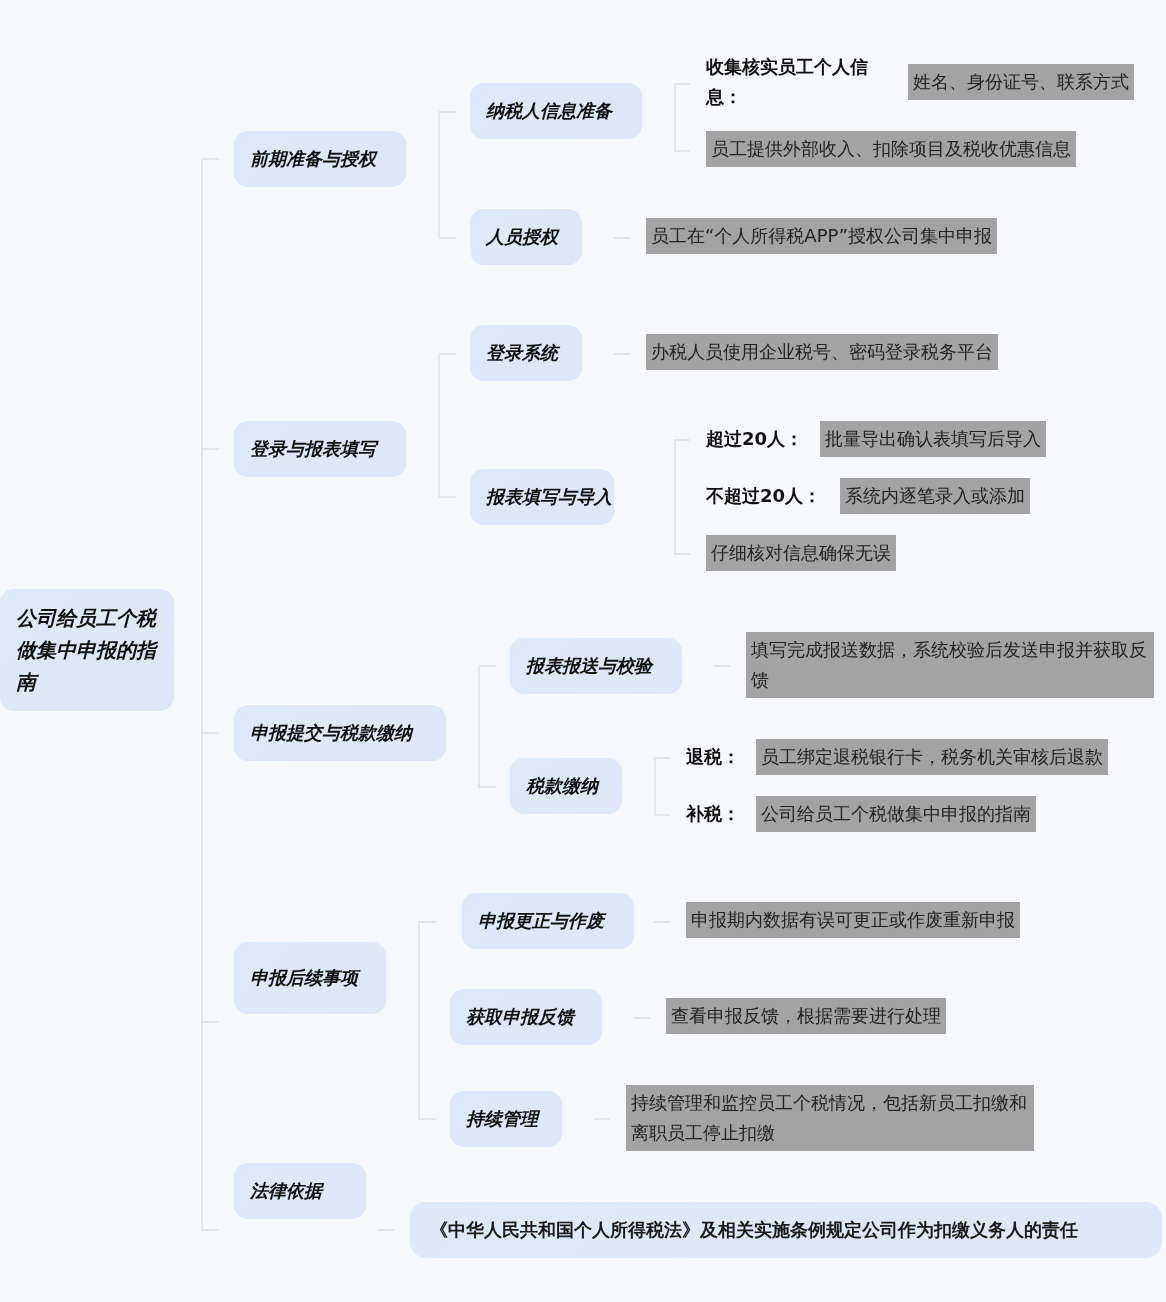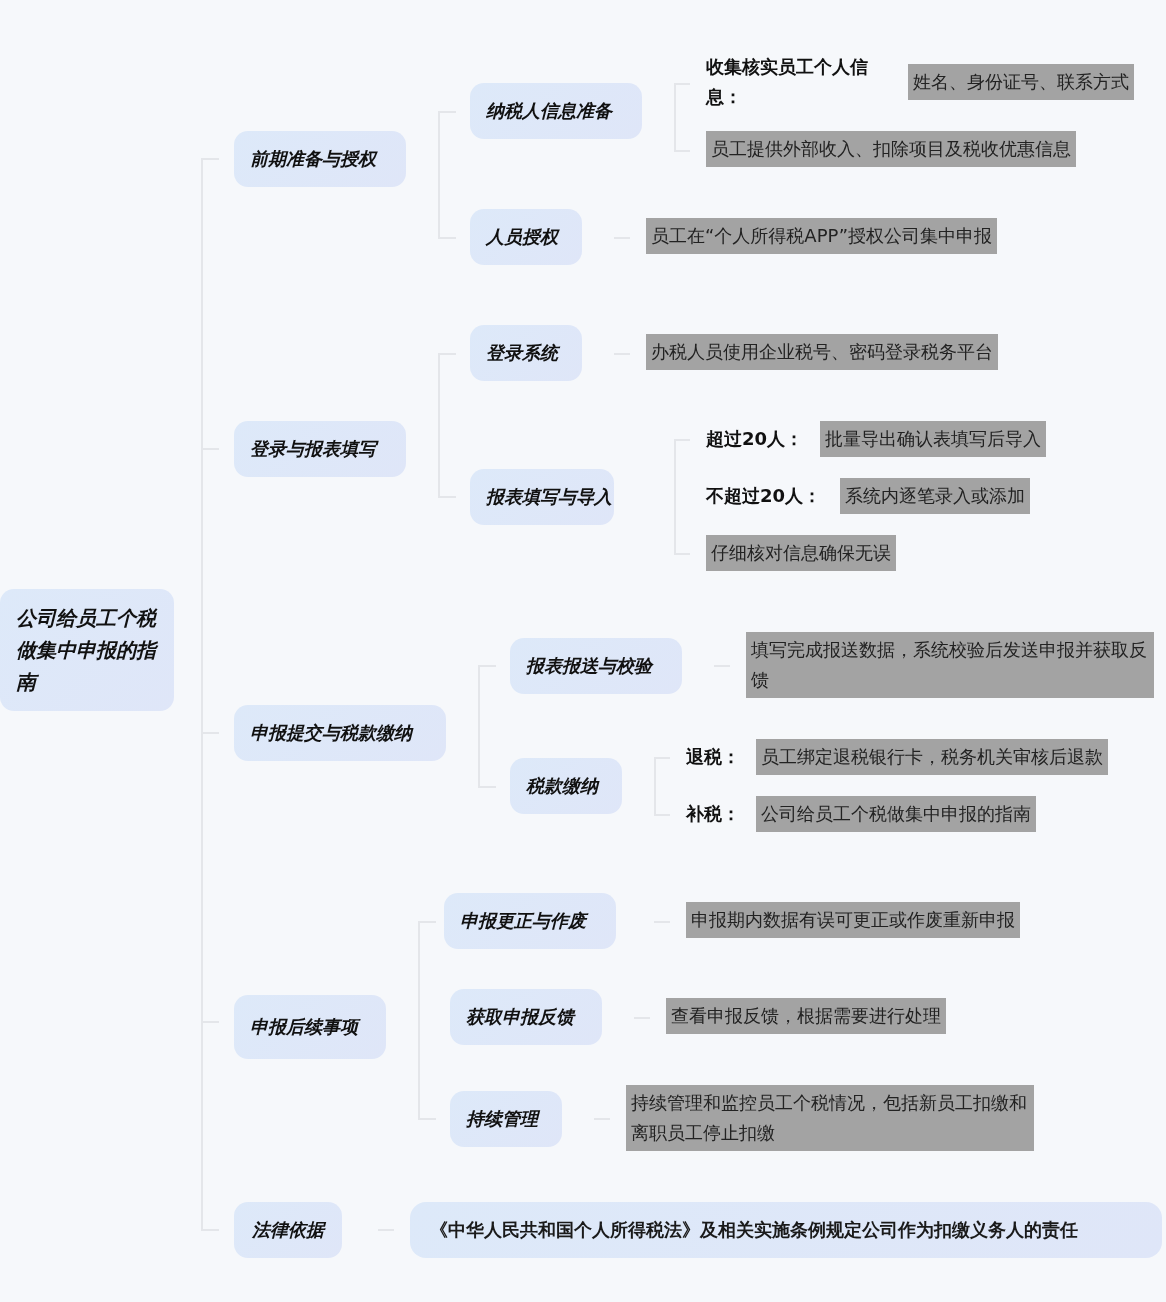--- a/index.html
+++ b/index.html
@@ -147,44 +147,44 @@
 </div>
 <div class="vline" style="left:654px; top:757px; height:58px;"></div>
 <div class="hline" style="left:654px; top:757px; width:16px;"></div>
 <div class="hline" style="left:654px; top:814px; width:16px;"></div>
 
 <div class="label" style="left:686px; top:742px;">退税：</div>
 <div class="leaf" style="left:756px; top:739px;">员工绑定退税银行卡，税务机关审核后退款</div>
 <div class="label" style="left:686px; top:799px;">补税：</div>
 <div class="leaf" style="left:756px; top:796px;">公司给员工个税做集中申报的指南</div>
 
-<div class="node" style="left:234px; top:995px; width:152px; height:64px;">
+<div class="node" style="left:234px; top:942px; width:152px; height:72px;">
   <span>申报后续事项</span>
 </div>
 <div class="vline" style="left:418px; top:921px; height:198px;"></div>
 <div class="hline" style="left:418px; top:921px; width:18px;"></div>
 <div class="hline" style="left:418px; top:1118px; width:18px;"></div>
 
-<div class="node" style="left:444px; top:893px; width:172px; height:56px;">
+<div class="node" style="left:462px; top:893px; width:172px; height:56px;">
   <span>申报更正与作废</span>
 </div>
 <div class="hline" style="left:654px; top:921px; width:16px;"></div>
 <div class="leaf" style="left:686px; top:902px;">申报期内数据有误可更正或作废重新申报</div>
 
 <div class="node" style="left:450px; top:989px; width:152px; height:56px;">
   <span>获取申报反馈</span>
 </div>
 <div class="hline" style="left:634px; top:1017px; width:16px;"></div>
 <div class="leaf" style="left:666px; top:998px;">查看申报反馈，根据需要进行处理</div>
 
 <div class="node" style="left:450px; top:1091px; width:112px; height:56px;">
   <span>持续管理</span>
 </div>
 <div class="hline" style="left:594px; top:1118px; width:16px;"></div>
 <div class="leaf wrap" style="left:626px; top:1085px; width:408px;">持续管理和监控员工个税情况，包括新员工扣缴和离职员工停止扣缴</div>
 
-<div class="node" style="left:234px; top:1202px; width:108px; height:56px;justify-content:center;">
+<div class="node" style="left:234px; top:1163px; width:132px; height:56px;">
   <span>法律依据</span>
 </div>
 <div class="hline" style="left:378px; top:1229px; width:16px;"></div>
 <div class="law" style="left:410px; top:1202px; width:752px; height:56px;">
   <span>《中华人民共和国个人所得税法》及相关实施条例规定公司作为扣缴义务人的责任</span>
 </div>
 
 </body></html>

